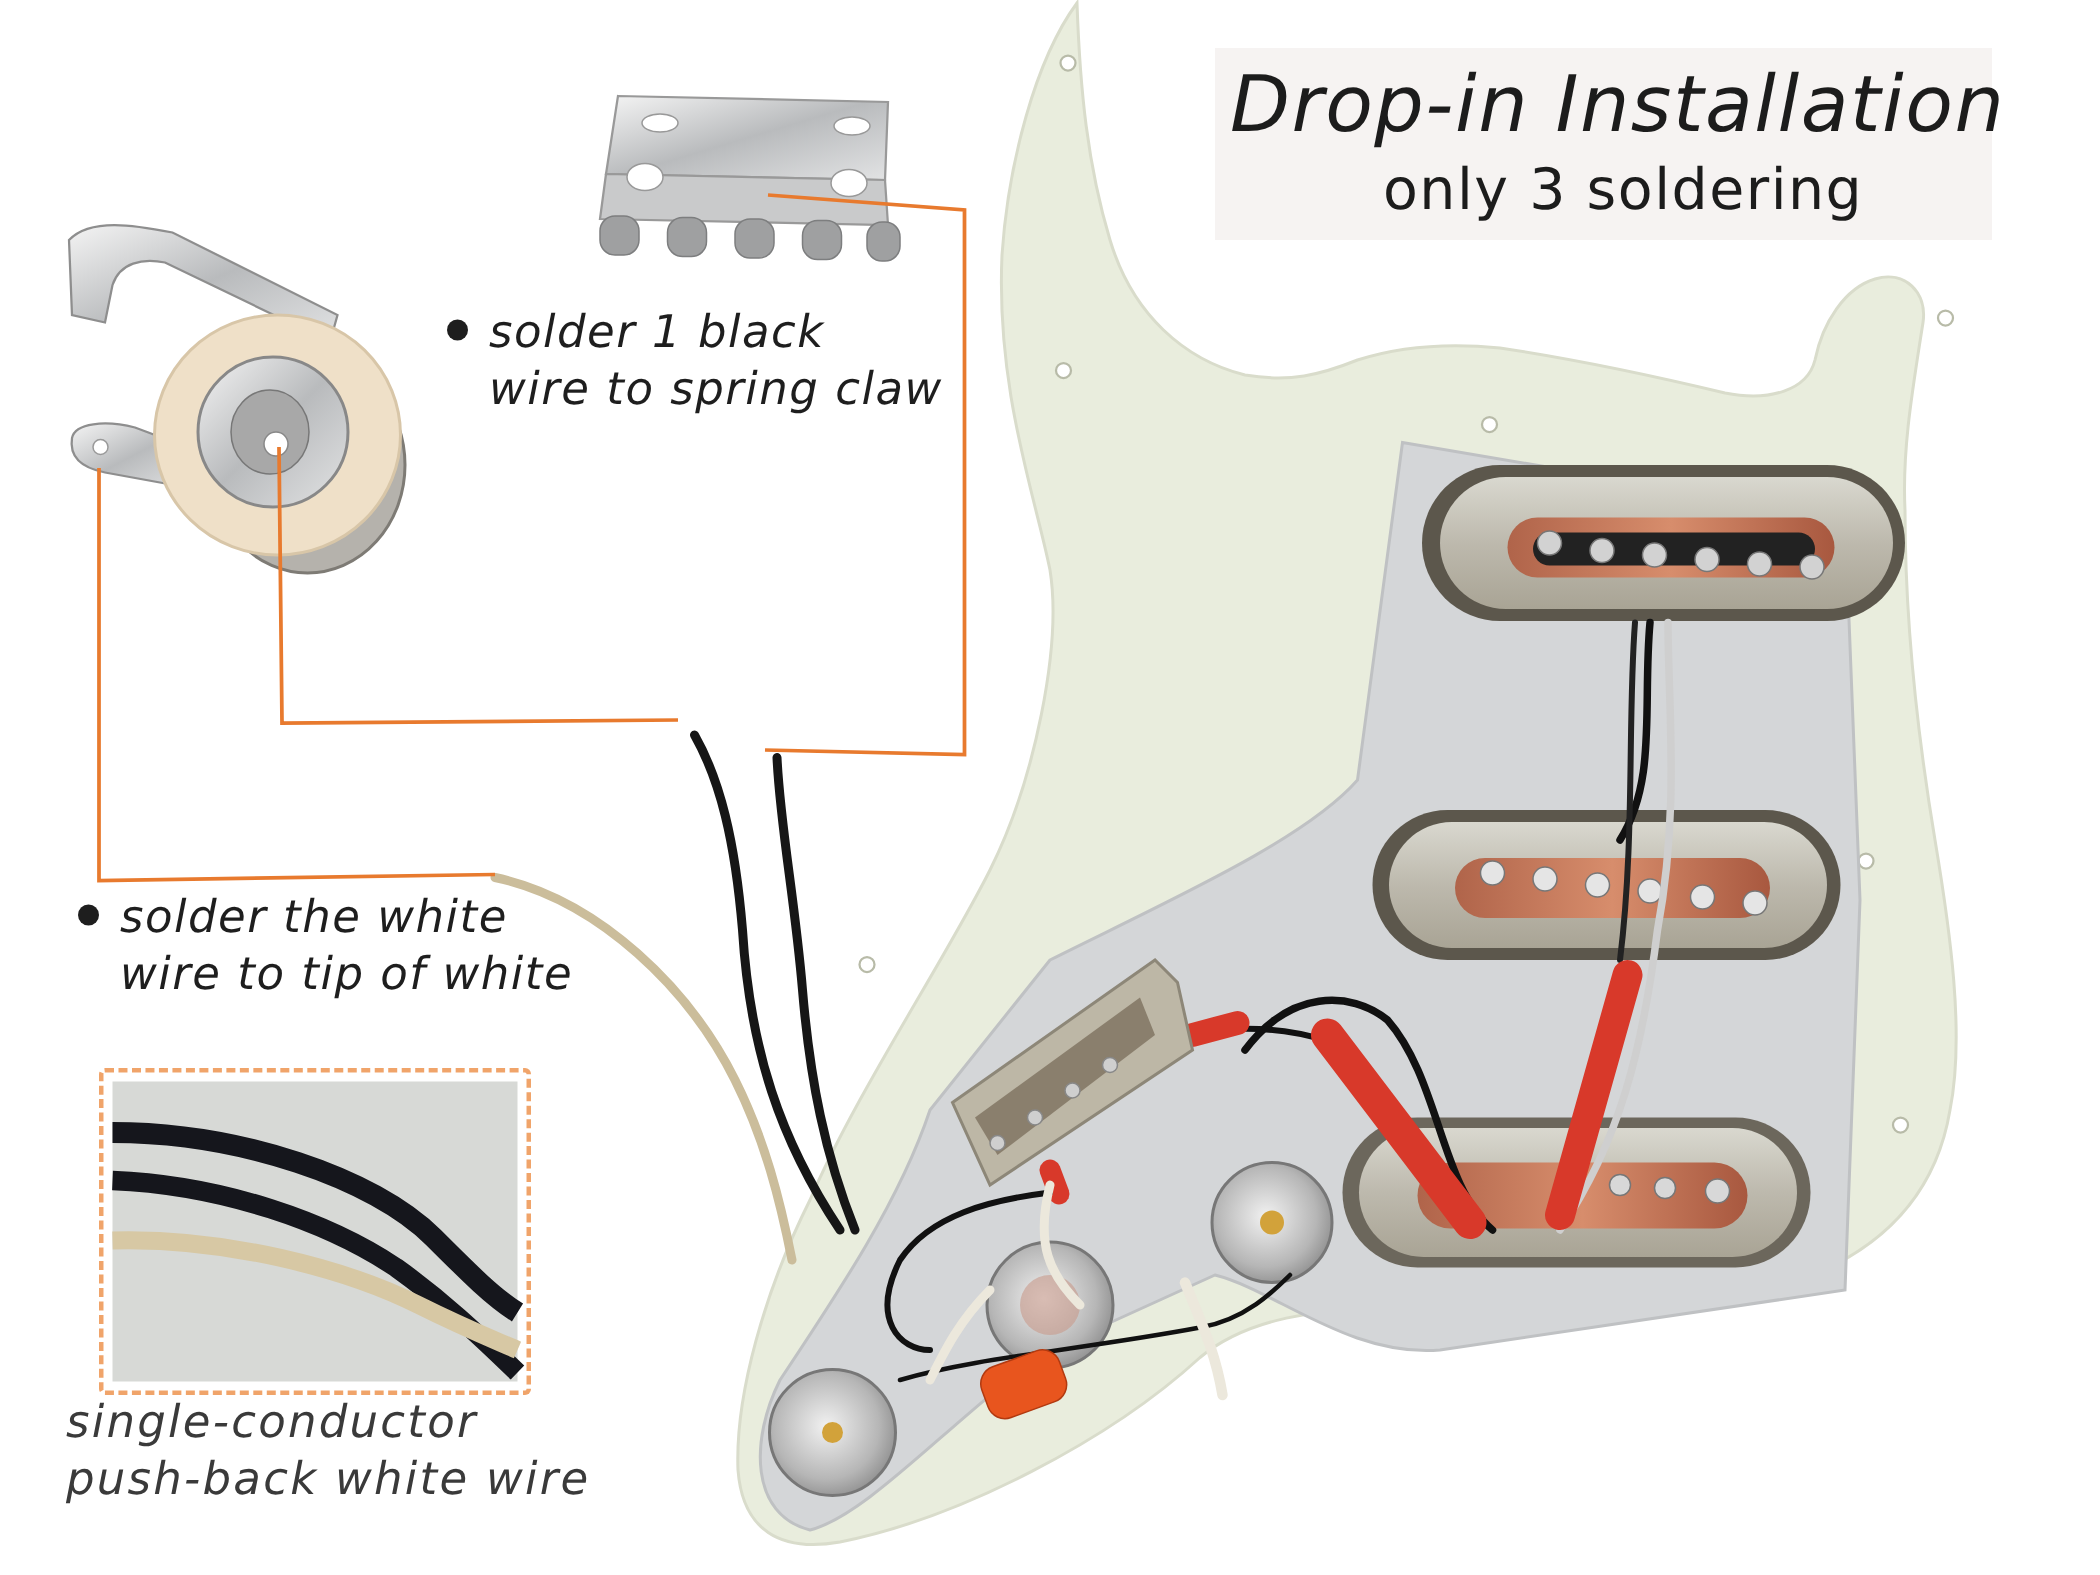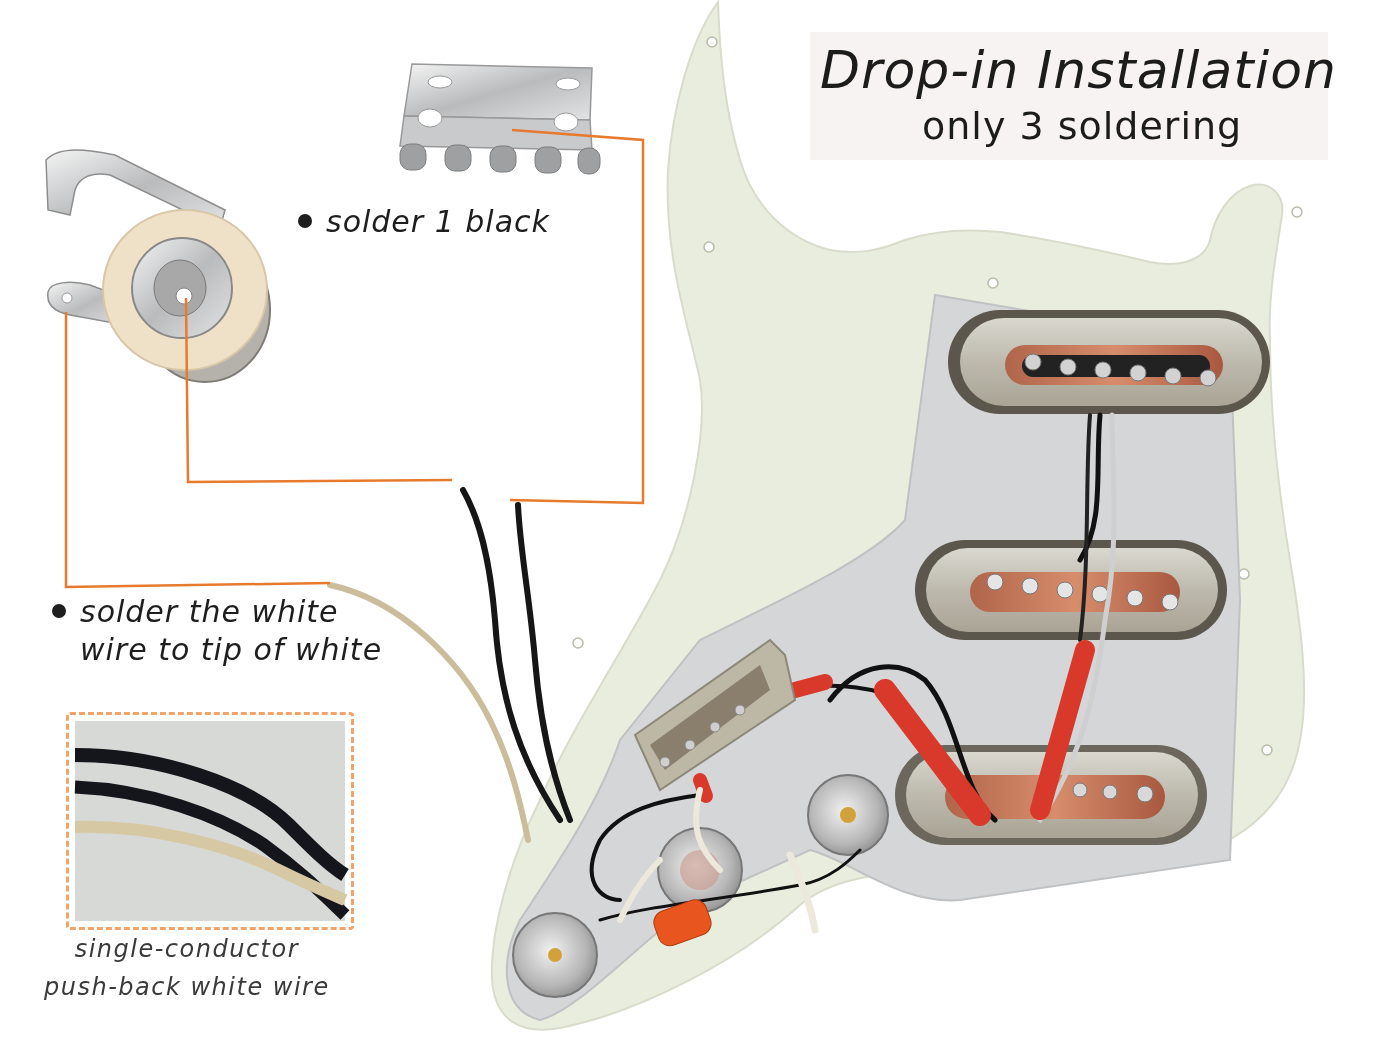--- a/index.html
+++ b/index.html
@@ -26,23 +26,22 @@
     }
     .note {
       position: absolute; font-style: italic; font-size: 30px; color: #1e1e1e;
       line-height: 38px; letter-spacing: 1px; white-space: nowrap;
     }
     .note .bullet { display: inline-block; width: 14px; height: 14px; border-radius: 50%;
       background: #1e1e1e; margin-right: 14px; vertical-align: middle; position: relative; top: -3px; }
     .note .line2 { display: block; }
     .caption {
       position: absolute; left: 44px; top: 930px;
-      font-style: italic; font-size: 24px; color: #3a3a3a; line-height: 38px; letter-spacing: 1.5px;
+      font-style: italic; font-size: 30px; color: #3a3a3a; line-height: 38px; letter-spacing: 1.5px;
       white-space: nowrap;
-      text-align: center;
     }
     .inset {
       position: absolute; left: 66px; top: 712px; width: 282px; height: 212px;
       border: 3px dashed #f0a46a; border-radius: 4px;
     }
   </style>
 </head>
 <body>
 
 <div class="stage">
@@ -248,20 +247,21 @@
       <polyline points="66,312 66,587 330,583"></polyline>
     </g>
   </svg>
 
   <div class="title-box"></div>
   <div class="title-main">Drop-in Installation</div>
   <div class="title-sub">only 3 soldering</div>
 
   <div class="note" style="left:298px; top:173px;margin-top:30px;">
     <span class="bullet"></span><span>solder 1 black</span>
+    <span class="line2" style="padding-left:28px;">wire to spring claw</span>
   </div>
 
 
   <div class="note" style="left:52px; top:593px;">
     <span class="bullet"></span><span>solder the white</span>
     <span class="line2" style="padding-left:28px;">wire to tip of white</span>
   </div>
 
   <div class="inset">
     <svg width="282" height="212" viewBox="0 0 282 212" style="position:absolute; left:0; top:0;">

